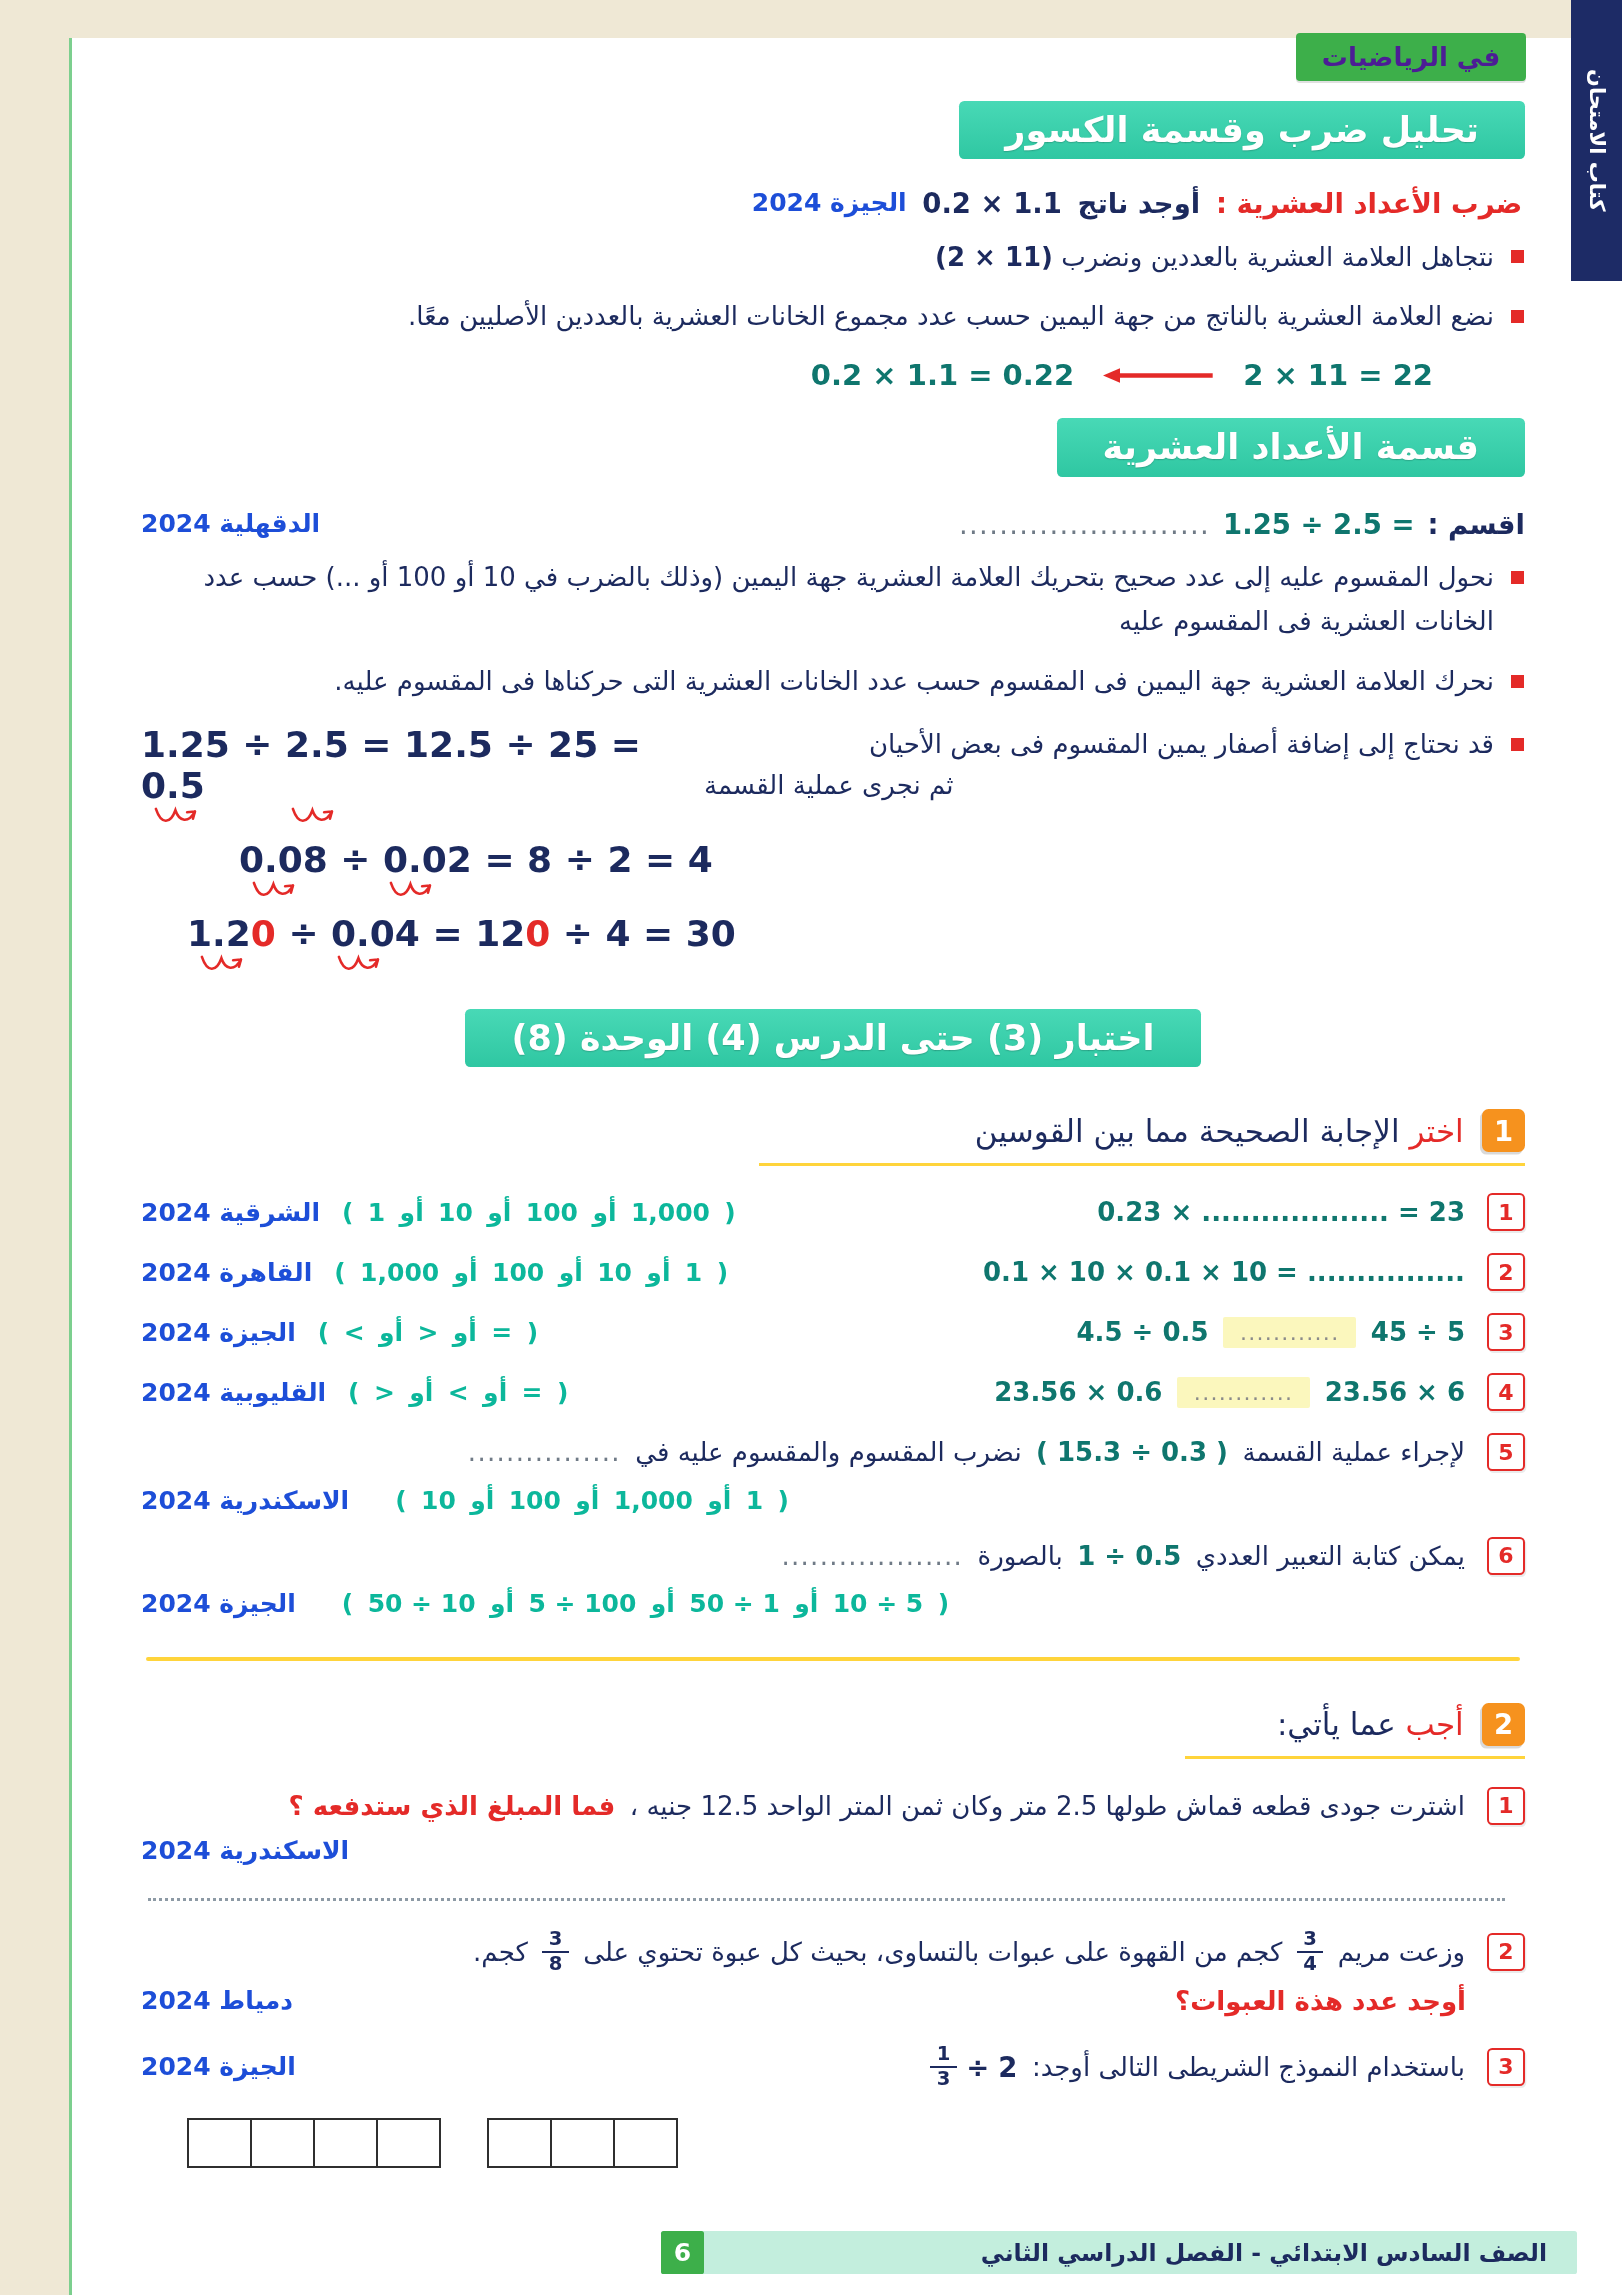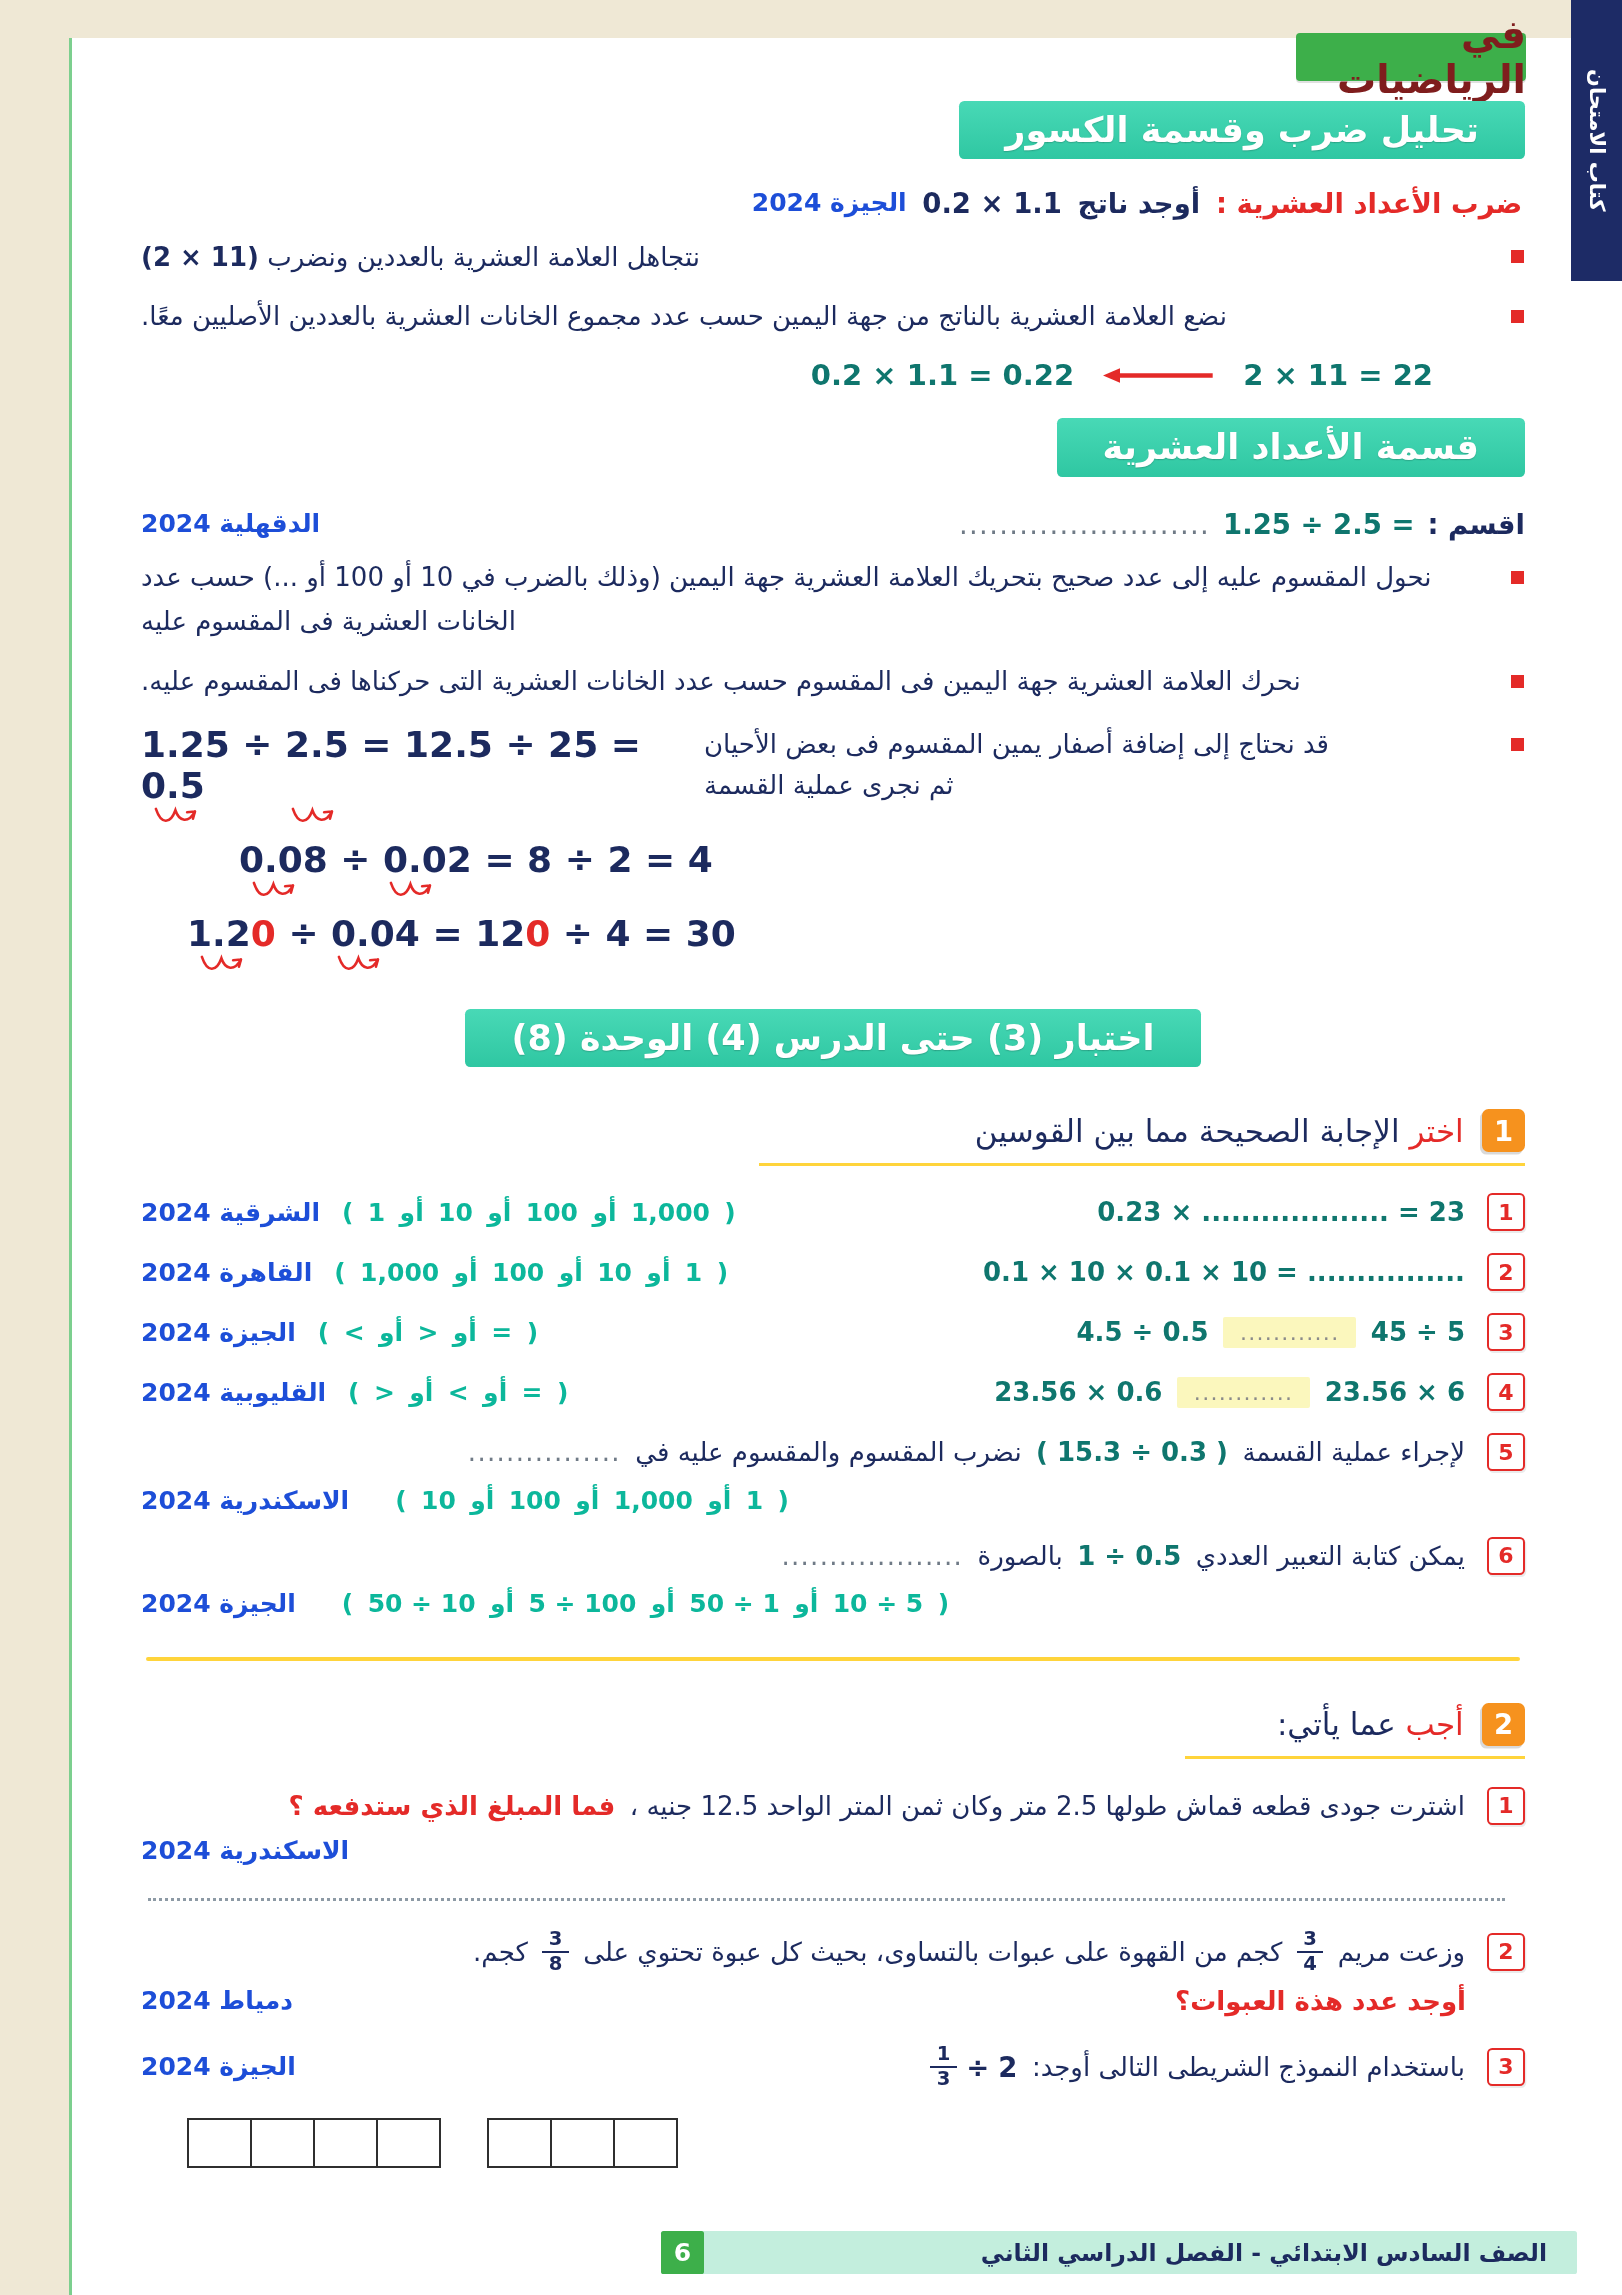--- a/index.html
+++ b/index.html
@@ -4,39 +4,39 @@
 <style>
   *{margin:0;padding:0;box-sizing:border-box}
   html,body{width:1623px;height:2295px}
   body{position:relative;overflow:hidden;background:#efe8d5;color:#1c2a5e;
        font-family:"DejaVu Sans",sans-serif}
   .sheet{position:absolute;left:69px;top:38px;right:0;bottom:0;background:#fff}
   .green-rule{position:absolute;left:69px;top:38px;bottom:0;width:3.3px;background:#7ccf8e}
   .badge{position:absolute;top:33px;right:97px;width:230px;height:48px;background:#3daf4a;
          border-radius:3.9px;display:flex;align-items:center;justify-content:center;
          box-shadow:0 2px 0 rgba(0,0,0,.12)}
-  .badge span{color:#7f1d1d;font-weight:bold;font-size:39px}
+  .badge span{color:#4c1d95;font-weight:bold;font-size:26px}
   .brand-strip{position:absolute;top:0;right:0;width:52px;height:281px;background:#1d2b66;
          display:flex;align-items:center;justify-content:center;z-index:5}
   .brand-strip span{writing-mode:vertical-rl;color:#fff;font-size:21px;font-weight:bold;letter-spacing:5.2px}
 
   .content{position:absolute;left:69px;top:38px;right:0;bottom:0;padding:63px 98px 85px 72px;direction:rtl}
 
   .ribbon{width:fit-content;background:linear-gradient(180deg,#48d9b6,#2fc7a2);color:#fff;
           font-size:35px;font-weight:bold;padding:9.2px 46px;border-radius:5.2px;
           text-shadow:0 1.3px 1.3px rgba(0,0,0,.18)}
   .ribbon.center{margin:37px auto 0 auto}
 
   .red{color:#e42a28}.navy{color:#1c2a5e}.bold{font-weight:bold}
   .tag{color:#1d4ed8;font-size:25px;font-weight:bold;white-space:nowrap}
   .ltr{direction:ltr;unicode-bidi:isolate;display:inline-block}
   .dots{color:#6f7a86;letter-spacing:1.3px}
 
   .intro-row{display:flex;direction:rtl;align-items:center;gap:15.7px;margin:27.5px 2.6px 3.9px 0;font-size:27.5px;flex-wrap:wrap}
-  .bullet{position:relative;padding-right:31px;font-size:26px;line-height:1.7;margin-top:15.7px;text-align:left}
+  .bullet{position:relative;padding-right:31px;font-size:26px;line-height:1.7;margin-top:15.7px;text-align:right}
   .bullet::before{content:"";position:absolute;right:1.3px;top:15.7px;width:13px;height:13px;background:#e42a28}
 
   .result-row{display:flex;direction:rtl;align-items:center;gap:29px;margin:19.6px 92px 26px 0;
               font-size:29px;width:fit-content}
   .eq{font-weight:bold;color:#0f766e}
 
   .prompt-row{display:flex;direction:rtl;align-items:center;gap:13px;font-size:27.5px;margin-top:31px}
   .prompt-row .tag{margin-right:auto}
 
   .b3row{display:flex;direction:rtl;align-items:flex-start;margin-top:2.6px}

